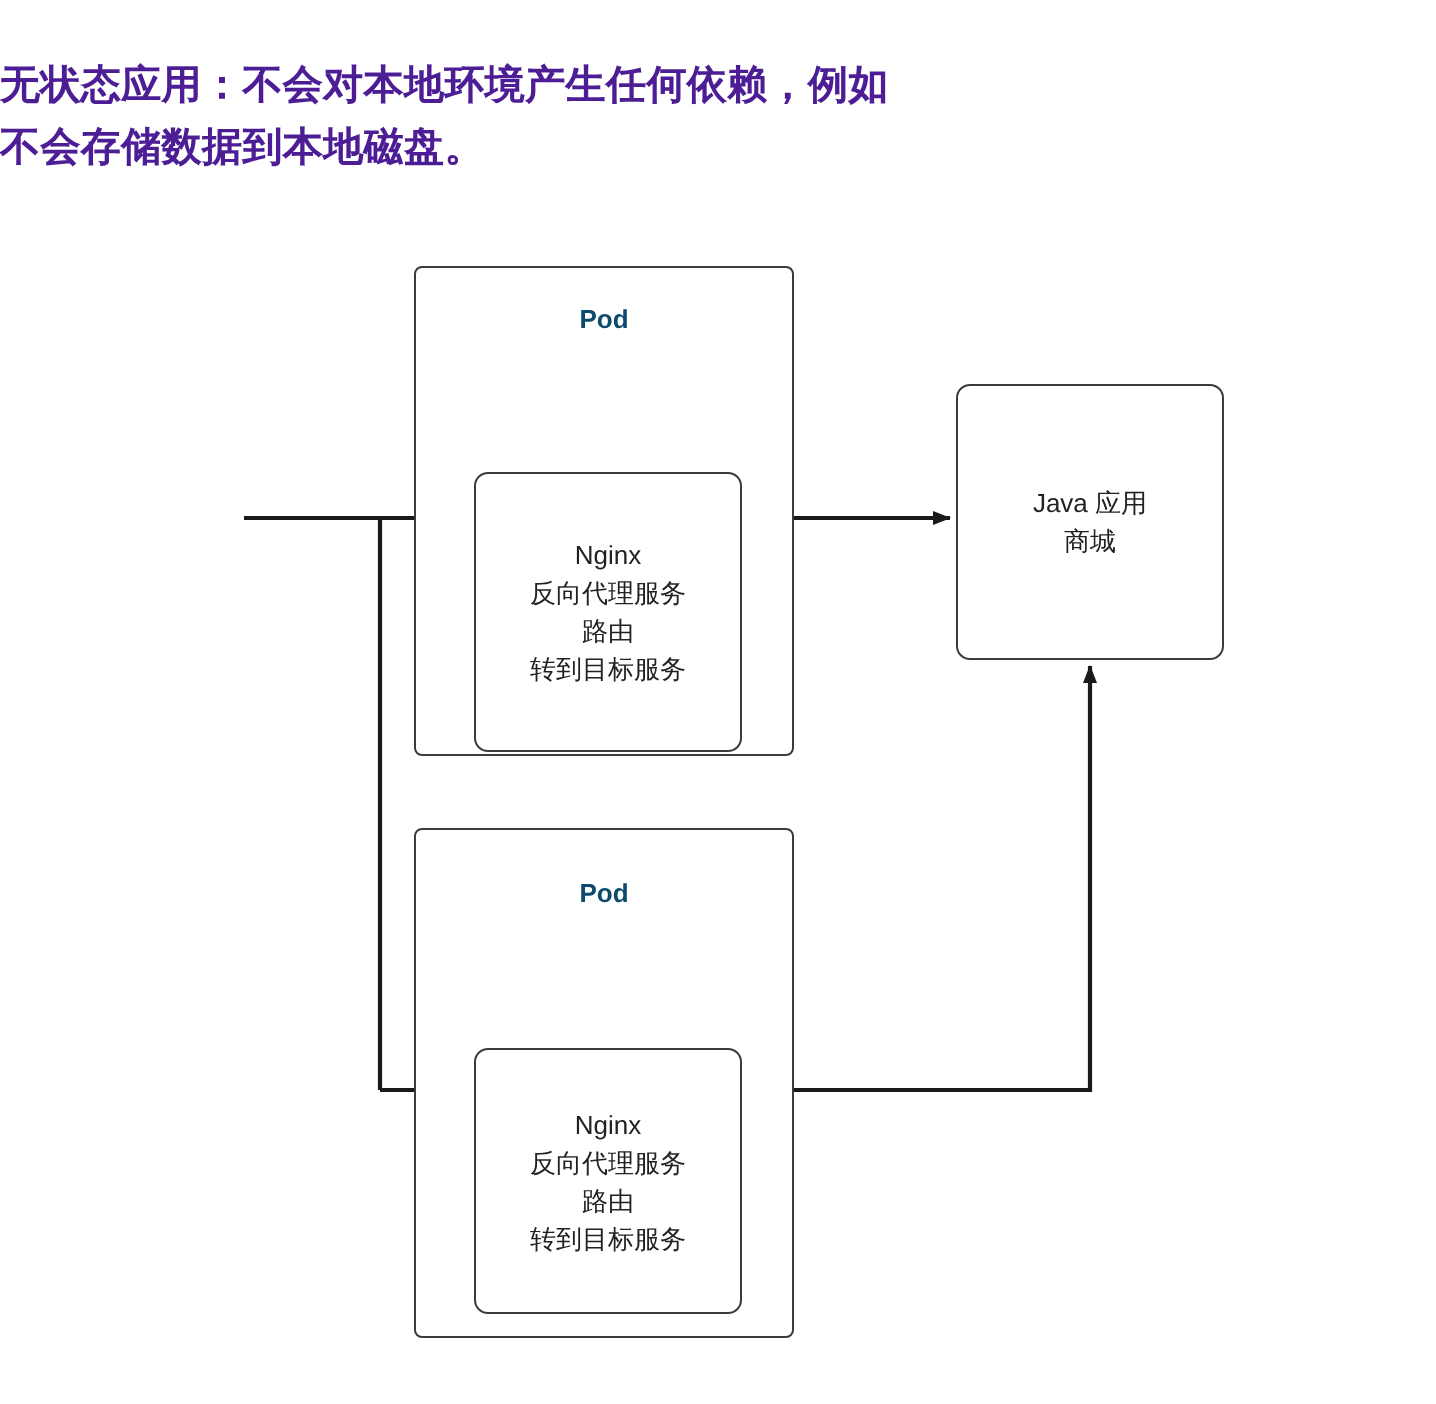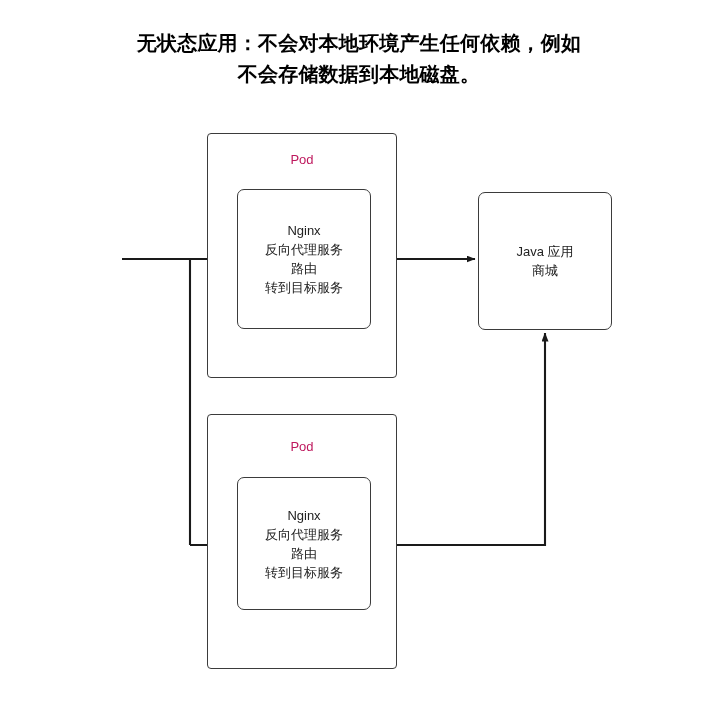--- a/index.html
+++ b/index.html
@@ -20,26 +20,26 @@
     left: 0;
     top: 0;
     width: 718px;
     height: 702px;
   }
   .title {
     position: absolute;
     left: 0;
     top: 28px;
     width: 718px;
-    text-align: center;
+    text-align: left;
     font-size: 20px;
     font-weight: bold;
     line-height: 31px;
     letter-spacing: 0.2px;
-    color: #000000;
+    color: #4c1d95;
     white-space: pre-line;
   }
   .svg-layer {
     position: absolute;
     left: 0;
     top: 0;
     width: 718px;
     height: 702px;
   }
   .node {
@@ -57,28 +57,30 @@
   }
   .pod-box {
     border-radius: 4px;
   }
   .pod-label {
     position: absolute;
     box-sizing: border-box;
     width: 100%;
     text-align: center;
     font-size: 13px;
-    color: #be185d;
+    color: #0c4a6e;
     background: transparent;
     border: none;
     display: block;
+    font-weight: bold;
   }
   .nginx-box {
     border-radius: 7px;
     white-space: pre-line;
+    margin-top: 47px;
   }
   .java-box {
     border-radius: 7px;
     white-space: pre-line;
   }
   .client-circle {
     border-radius: 50%;
     font-size: 13px;
   }
 </style>

